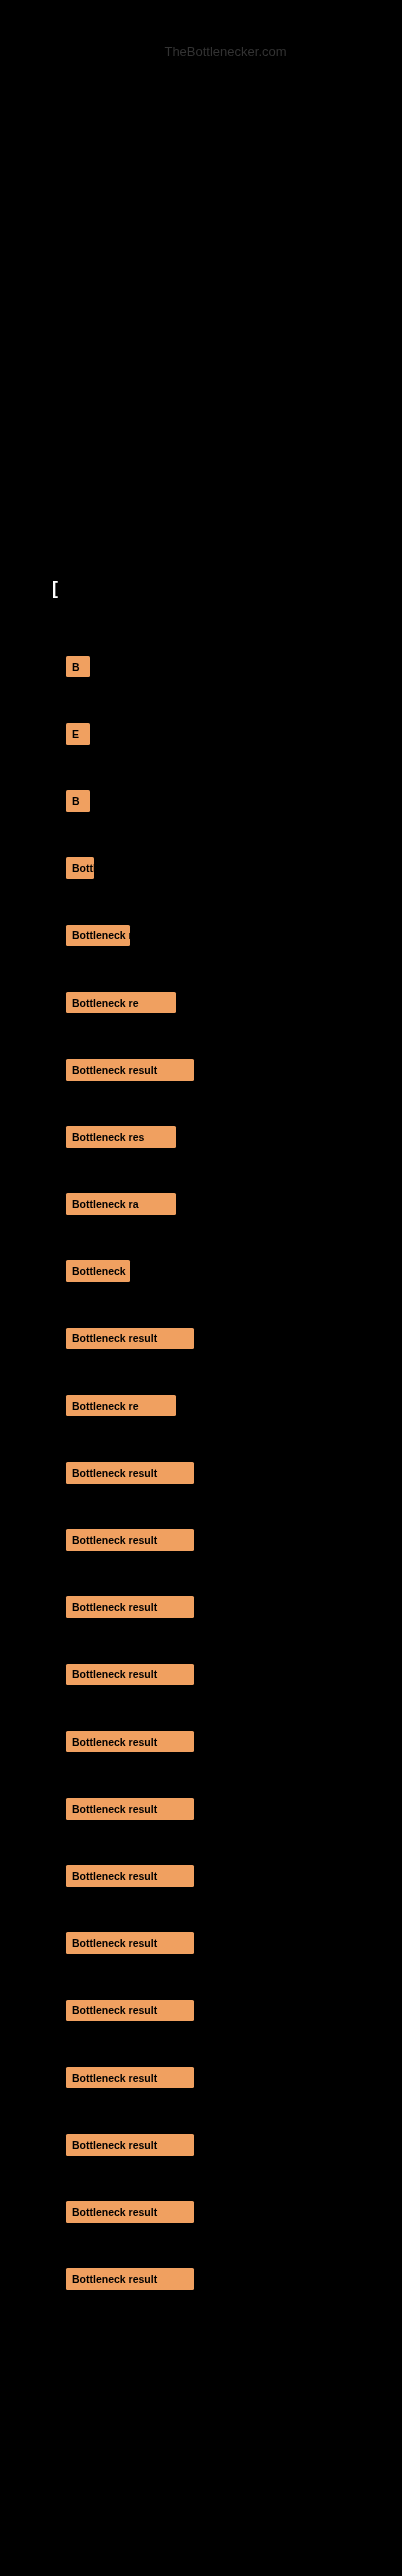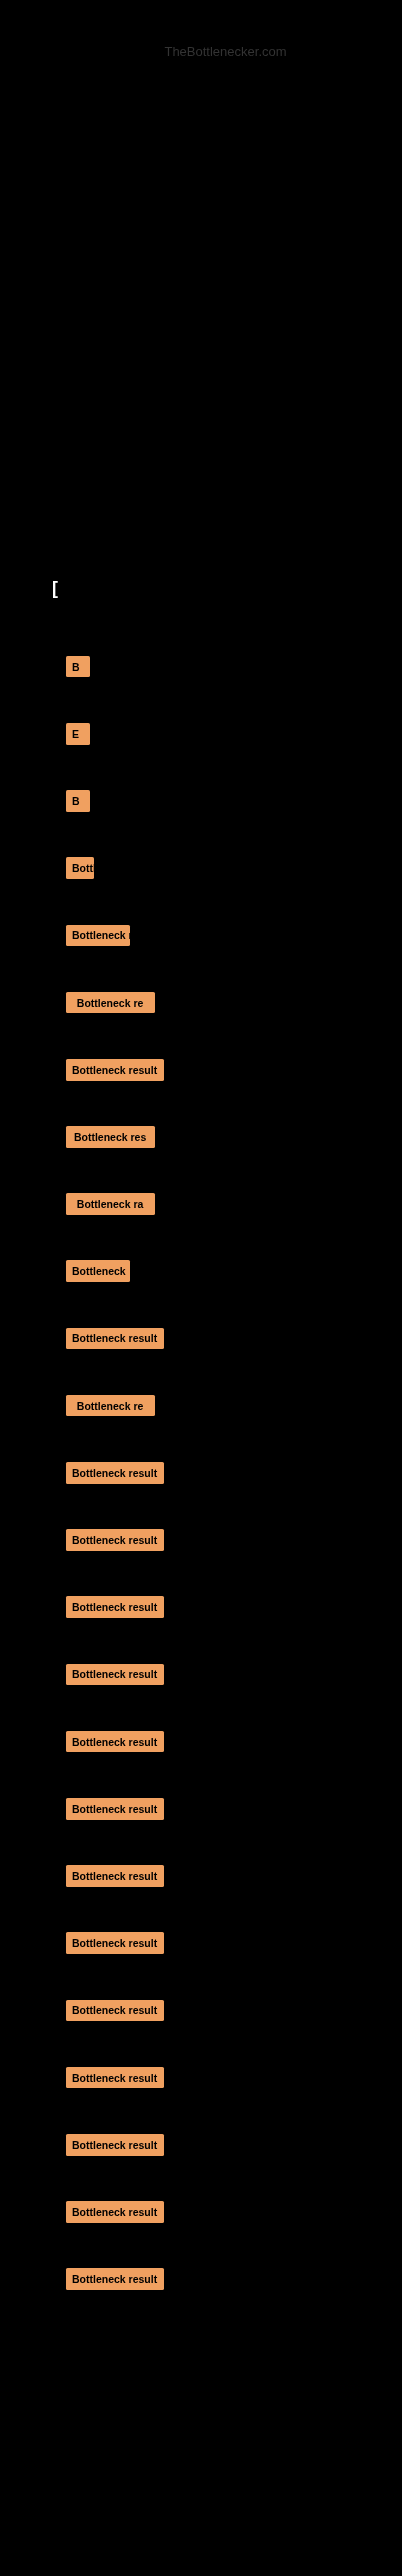--- a/index.html
+++ b/index.html
@@ -59,22 +59,22 @@
     }
 
     .rows-container {
       padding: 8px 4px;
     }
 
     
     .w-tiny { width: 24px; overflow: hidden; }
     .w-small { width: 28px; overflow: hidden; }
     .w-medium { width: 64px; overflow: hidden; }
-    .w-large { width: 89px; overflow: hidden; text-align: center; }
-    .w-full { width: 98px; overflow: hidden; }
+    .w-large { width: 110px; overflow: hidden; }
+    .w-full { width: 128px; overflow: hidden; }
   </style>
 </head>
 <body>
 
 <div class="site-title">
   <span>TheBottlenecker.com</span>
 </div>
 
 <div class="chart-area"></div>
 

